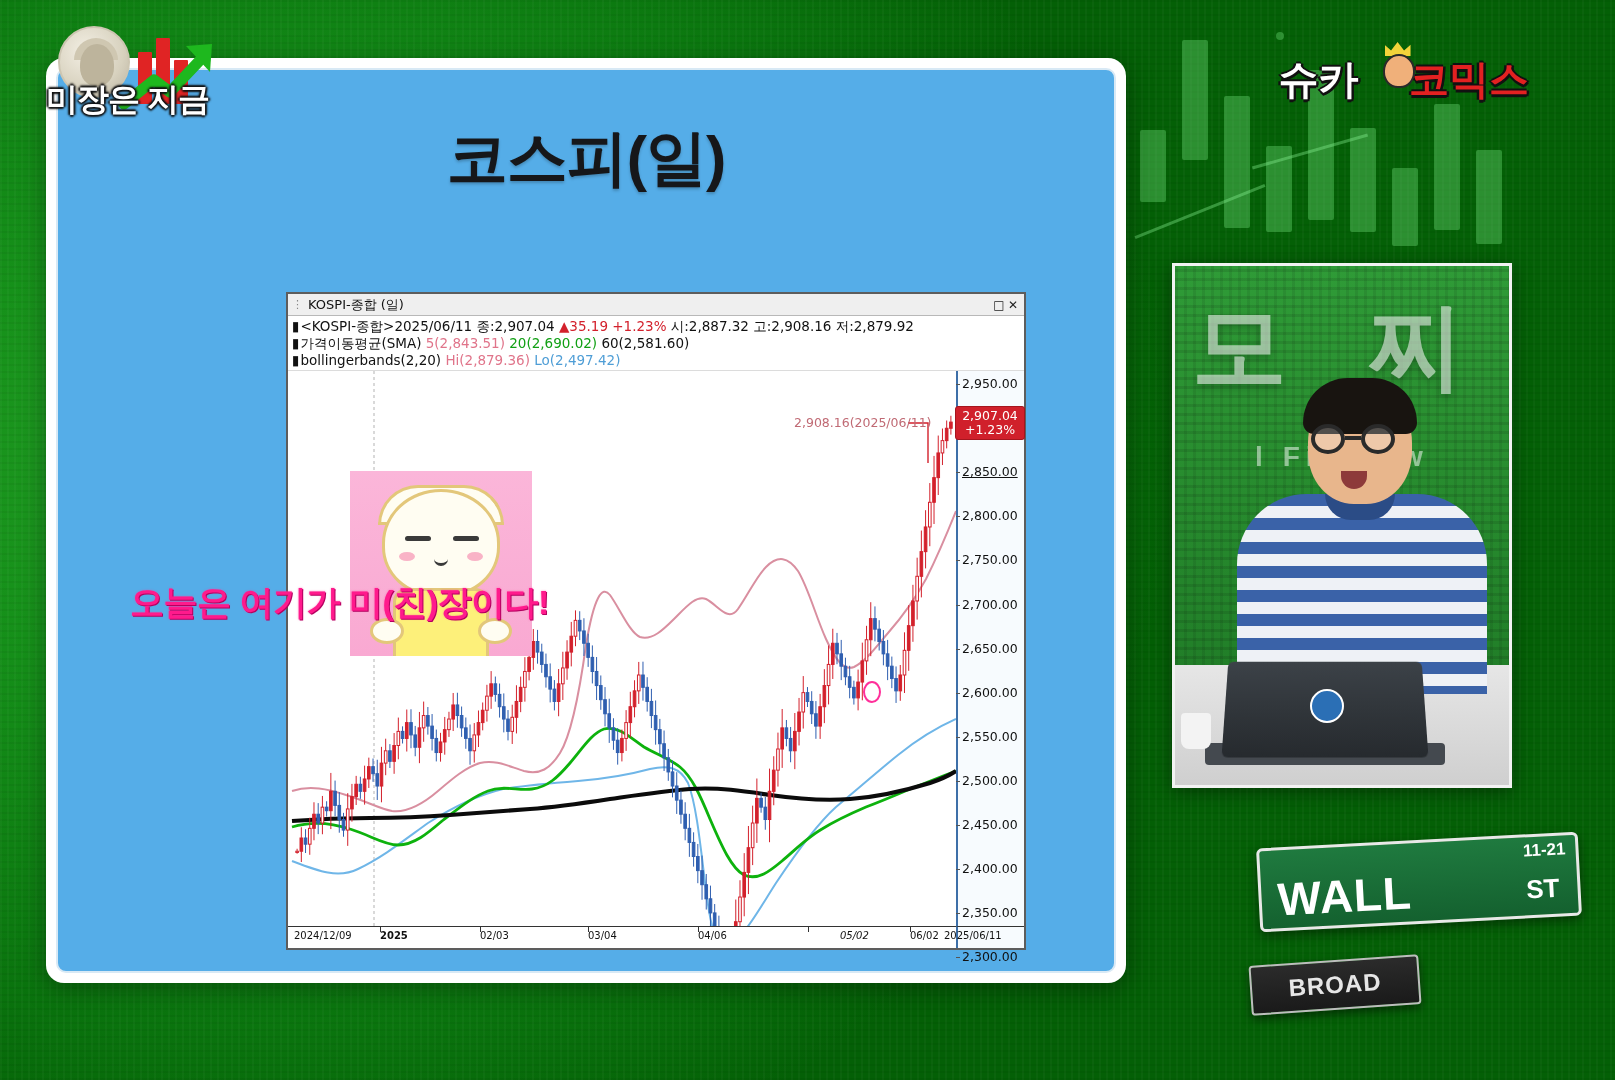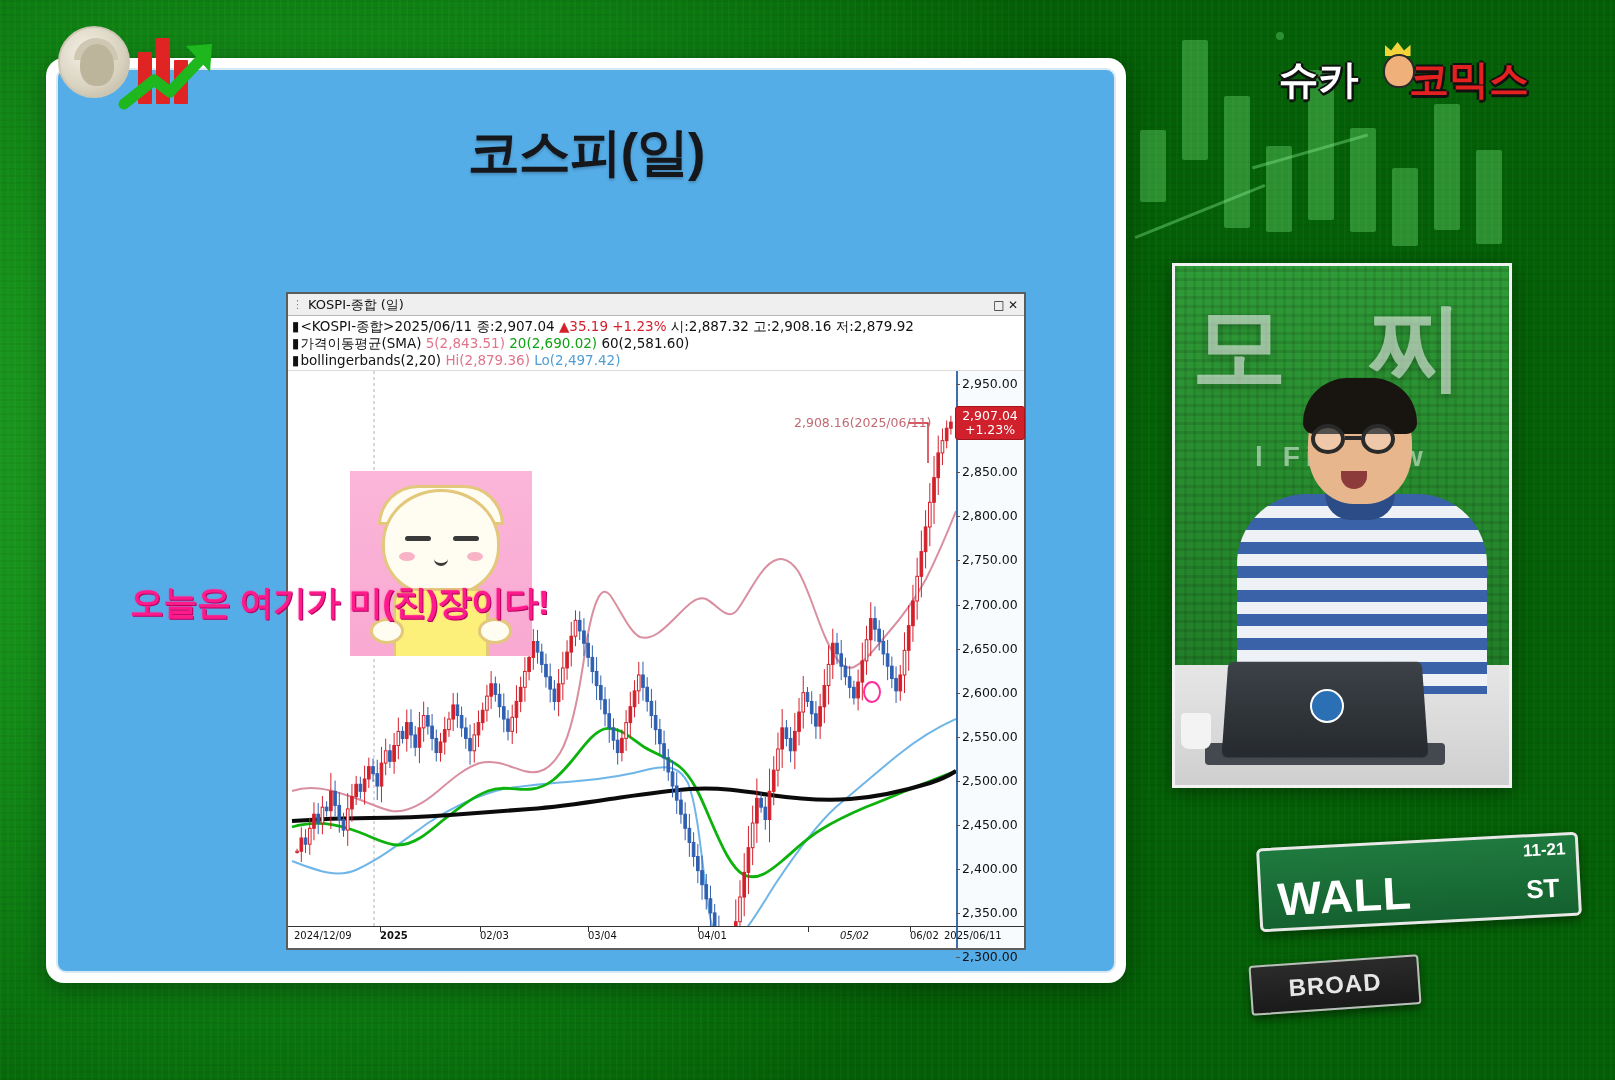--- a/index.html
+++ b/index.html
@@ -34,21 +34,21 @@
     padding:10px;
   }
   #slide-inner {
     position:absolute; left:10px; top:10px; right:10px; bottom:10px;
     background:#55ade8; border-radius:10px;
     border:2px solid #d8e9f5;
   }
   #slide-title {
     position:absolute; top:48px; left:0; right:0;
     text-align:center;
-    font-size:52px; font-weight:bold; color:#16171a;
+    font-size:61px; font-weight:bold; color:#16171a;
     letter-spacing:-1px;
     text-shadow:0 2px 3px rgba(0,0,0,.22);
   }
   
   #annotation {
     position:absolute; left:72px; top:510px;
     font-size:34px; font-weight:bold; color:#ff1a8c;
     text-shadow: 1px 1px 0 #b3005f, 0 0 2px rgba(255,60,160,.7);
     letter-spacing:-.5px;
     white-space:nowrap;
@@ -251,20 +251,21 @@
     <div class="f2"></div>
       <div class="f1"></div>
   </div>
   <div class="logobar" style="left:92px;top:30px;width:14px;height:52px;"></div>
   <div class="logobar" style="left:110px;top:16px;width:14px;height:66px;"></div>
   <div class="logobar" style="left:128px;top:38px;width:14px;height:44px;"></div>
   <svg width="185" height="100" style="position:absolute;left:0;top:0;">
     <path d="M78 82 L108 58 L124 70 L158 34" stroke="#1eb81e" stroke-width="11" fill="none" stroke-linecap="round" stroke-linejoin="round"></path>
     <path d="M140 24 L166 22 L164 50 Z" fill="#1eb81e"></path>
   </svg>
+  <div class="label">미장은 지금</div>
 </div>
 
 <div id="logo-tr">
   <span class="w1">슈카</span>
   <span class="w2">코믹스</span>
   <div id="logo-crown"></div>
   <div id="logo-mascot"></div>
 </div>
 
 <div id="slide">
@@ -675,21 +676,21 @@
           <div class="plotlabel hi" style="left:506px;top:44px;">2,908.16(2025/06/11)</div>
 
           <div style="position:absolute;left:575px;top:310px;width:18px;height:22px;border:2.5px solid #ff2f9a;border-radius:50%;"></div>
         </div>
 
         <div id="price-axis">
             <div class="ptick" style="top: 5.21739px;">2,950.00</div>
             <div class="ptickmark" style="top: 13.2174px;"></div>
             <div class="ptick" style="top: 49.2754px;">2,900.00</div>
             <div class="ptickmark" style="top: 57.2754px;"></div>
-            <div class="ptick" style="top: 93.3333px;">2,850.00</div>
+            <div class="ptick" style="top: 93.3333px; text-decoration: underline;">2,850.00</div>
             <div class="ptickmark" style="top: 101.333px;"></div>
             <div class="ptick" style="top: 137.391px;">2,800.00</div>
             <div class="ptickmark" style="top: 145.391px;"></div>
             <div class="ptick" style="top: 181.449px;">2,750.00</div>
             <div class="ptickmark" style="top: 189.449px;"></div>
             <div class="ptick" style="top: 225.507px;">2,700.00</div>
             <div class="ptickmark" style="top: 233.507px;"></div>
             <div class="ptick" style="top: 269.565px;">2,650.00</div>
             <div class="ptickmark" style="top: 277.565px;"></div>
             <div class="ptick" style="top: 313.623px;">2,600.00</div>
@@ -715,21 +716,21 @@
 
       <div id="bottom-row">
         <div id="date-axis" style="flex:1;">
             <div class="dtick" style="left: 6px;">2024/12/09</div>
             <div class="dtick bold" style="left: 92px;">2025</div>
             <div class="dmark" style="left: 92px;"></div>
             <div class="dtick" style="left: 192px;">02/03</div>
             <div class="dmark" style="left: 192px;"></div>
             <div class="dtick" style="left: 300px;">03/04</div>
             <div class="dmark" style="left: 300px;"></div>
-            <div class="dtick" style="left: 410px;">04/01</div>
+            <div class="dtick" style="left: 410px;">04/06</div>
             <div class="dmark" style="left: 410px;"></div>
             <div class="dtick" style="left: 552px; font-style: italic;">05/02</div>
             <div class="dmark" style="left: 520px;"></div>
             <div class="dtick" style="left: 622px;">06/02</div>
             <div class="dmark" style="left: 622px;"></div>
             <div class="dtick" style="left: 656px;">2025/06/11</div>
           </div>
         <div id="date-axis-spacer"></div>
       </div>
     </div>

